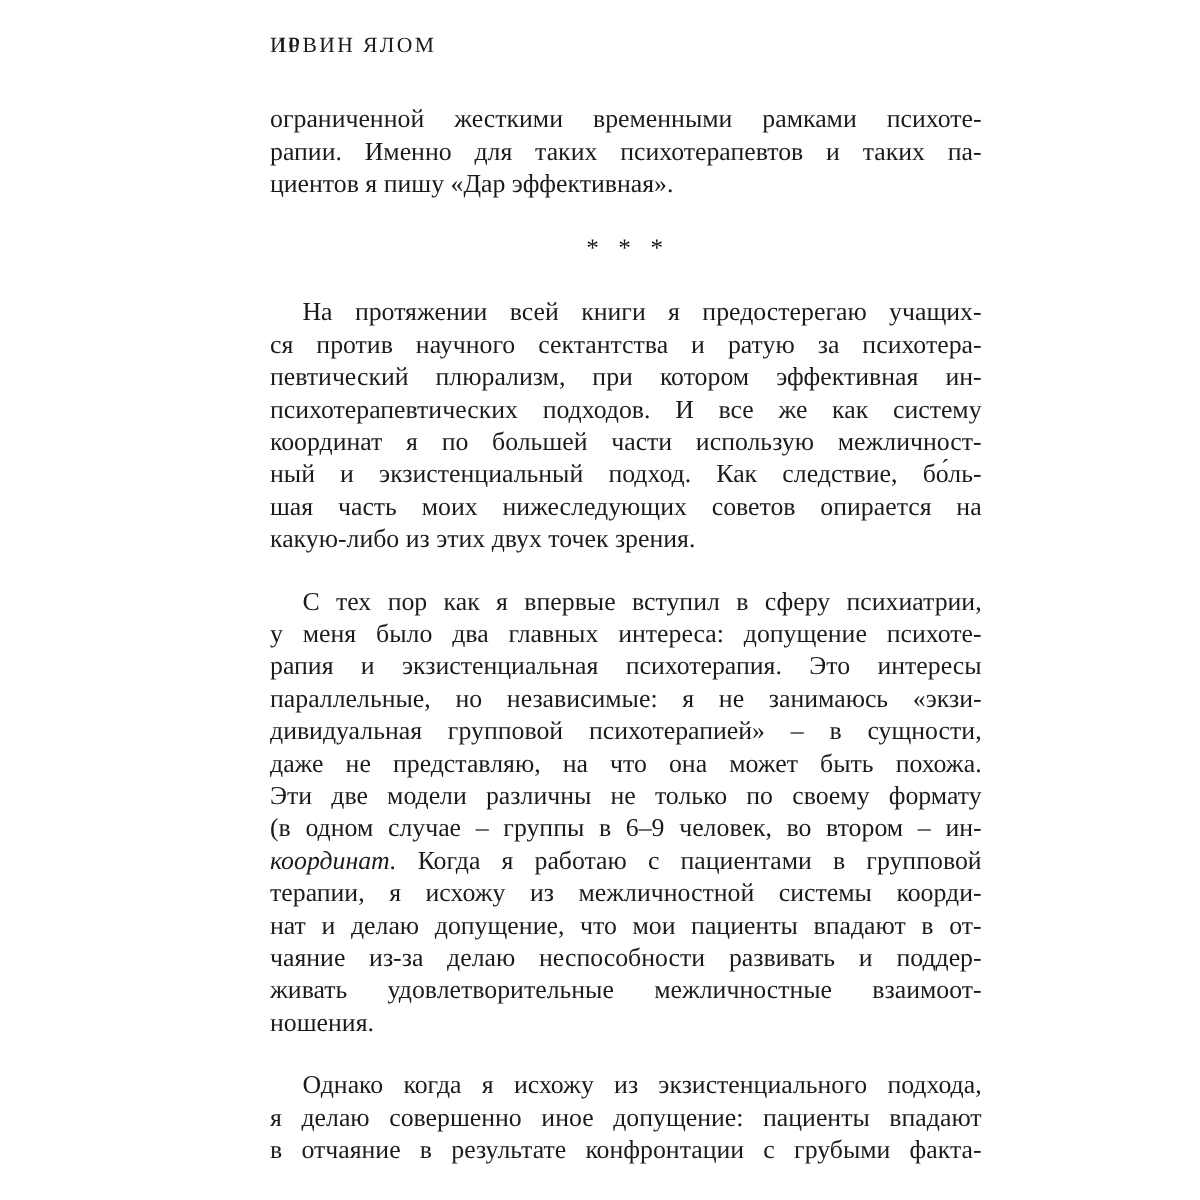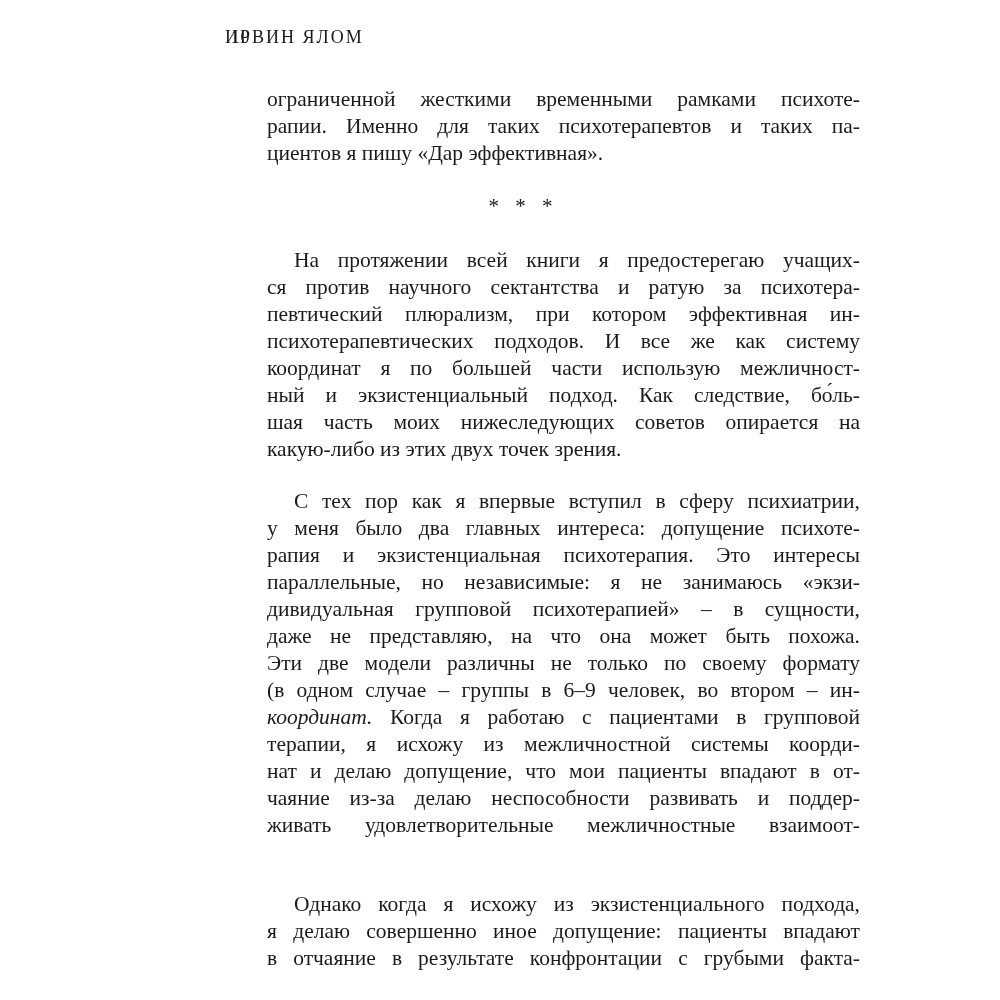--- a/index.html
+++ b/index.html
@@ -32,21 +32,20 @@
     display: block;
     text-align: left;
     letter-spacing: 2px;
   }
   .para {
     position: absolute;
     left: 225px;
     width: 593px;
     font-size: 21.5px;
     line-height: 27px;
-    margin-left: 42px;
   }
   .para .line {
     text-align: justify;
     text-align-last: justify;
   }
   .para .line.last {
     text-align-last: left;
   }
   .para .line.indent {
     text-indent: 27px;
@@ -101,19 +100,20 @@
       <div class="line"><span>параллельные, но независимые: я не занимаюсь «экзи-</span></div>
       <div class="line"><span>дивидуальная групповой психотерапией» – в сущности,</span></div>
       <div class="line"><span>даже не представляю, на что она может быть похожа.</span></div>
       <div class="line"><span>Эти две модели различны не только по своему формату</span></div>
       <div class="line"><span>(в одном случае – группы в 6–9 человек, во втором – ин-</span></div>
       <div class="line"><span class="it">координат.</span><span> Когда я работаю с пациентами в групповой</span></div>
       <div class="line"><span>терапии, я исхожу из межличностной системы коорди-</span></div>
       <div class="line"><span>нат и делаю допущение, что мои пациенты впадают в от-</span></div>
       <div class="line"><span>чаяние из-за делаю неспособности развивать и поддер-</span></div>
       <div class="line"><span>живать удовлетворительные межличностные взаимоот-</span></div>
+      <div class="line last"><span>ношения.</span></div>
     </div>
   <div class="para p4">
       <div class="line indent"><span>Однако когда я исхожу из экзистенциального подхода,</span></div>
       <div class="line"><span>я делаю совершенно иное допущение: пациенты впадают</span></div>
       <div class="line"><span>в отчаяние в результате конфронтации с грубыми факта-</span></div>
     </div>
 </div>
 
 </body></html>

